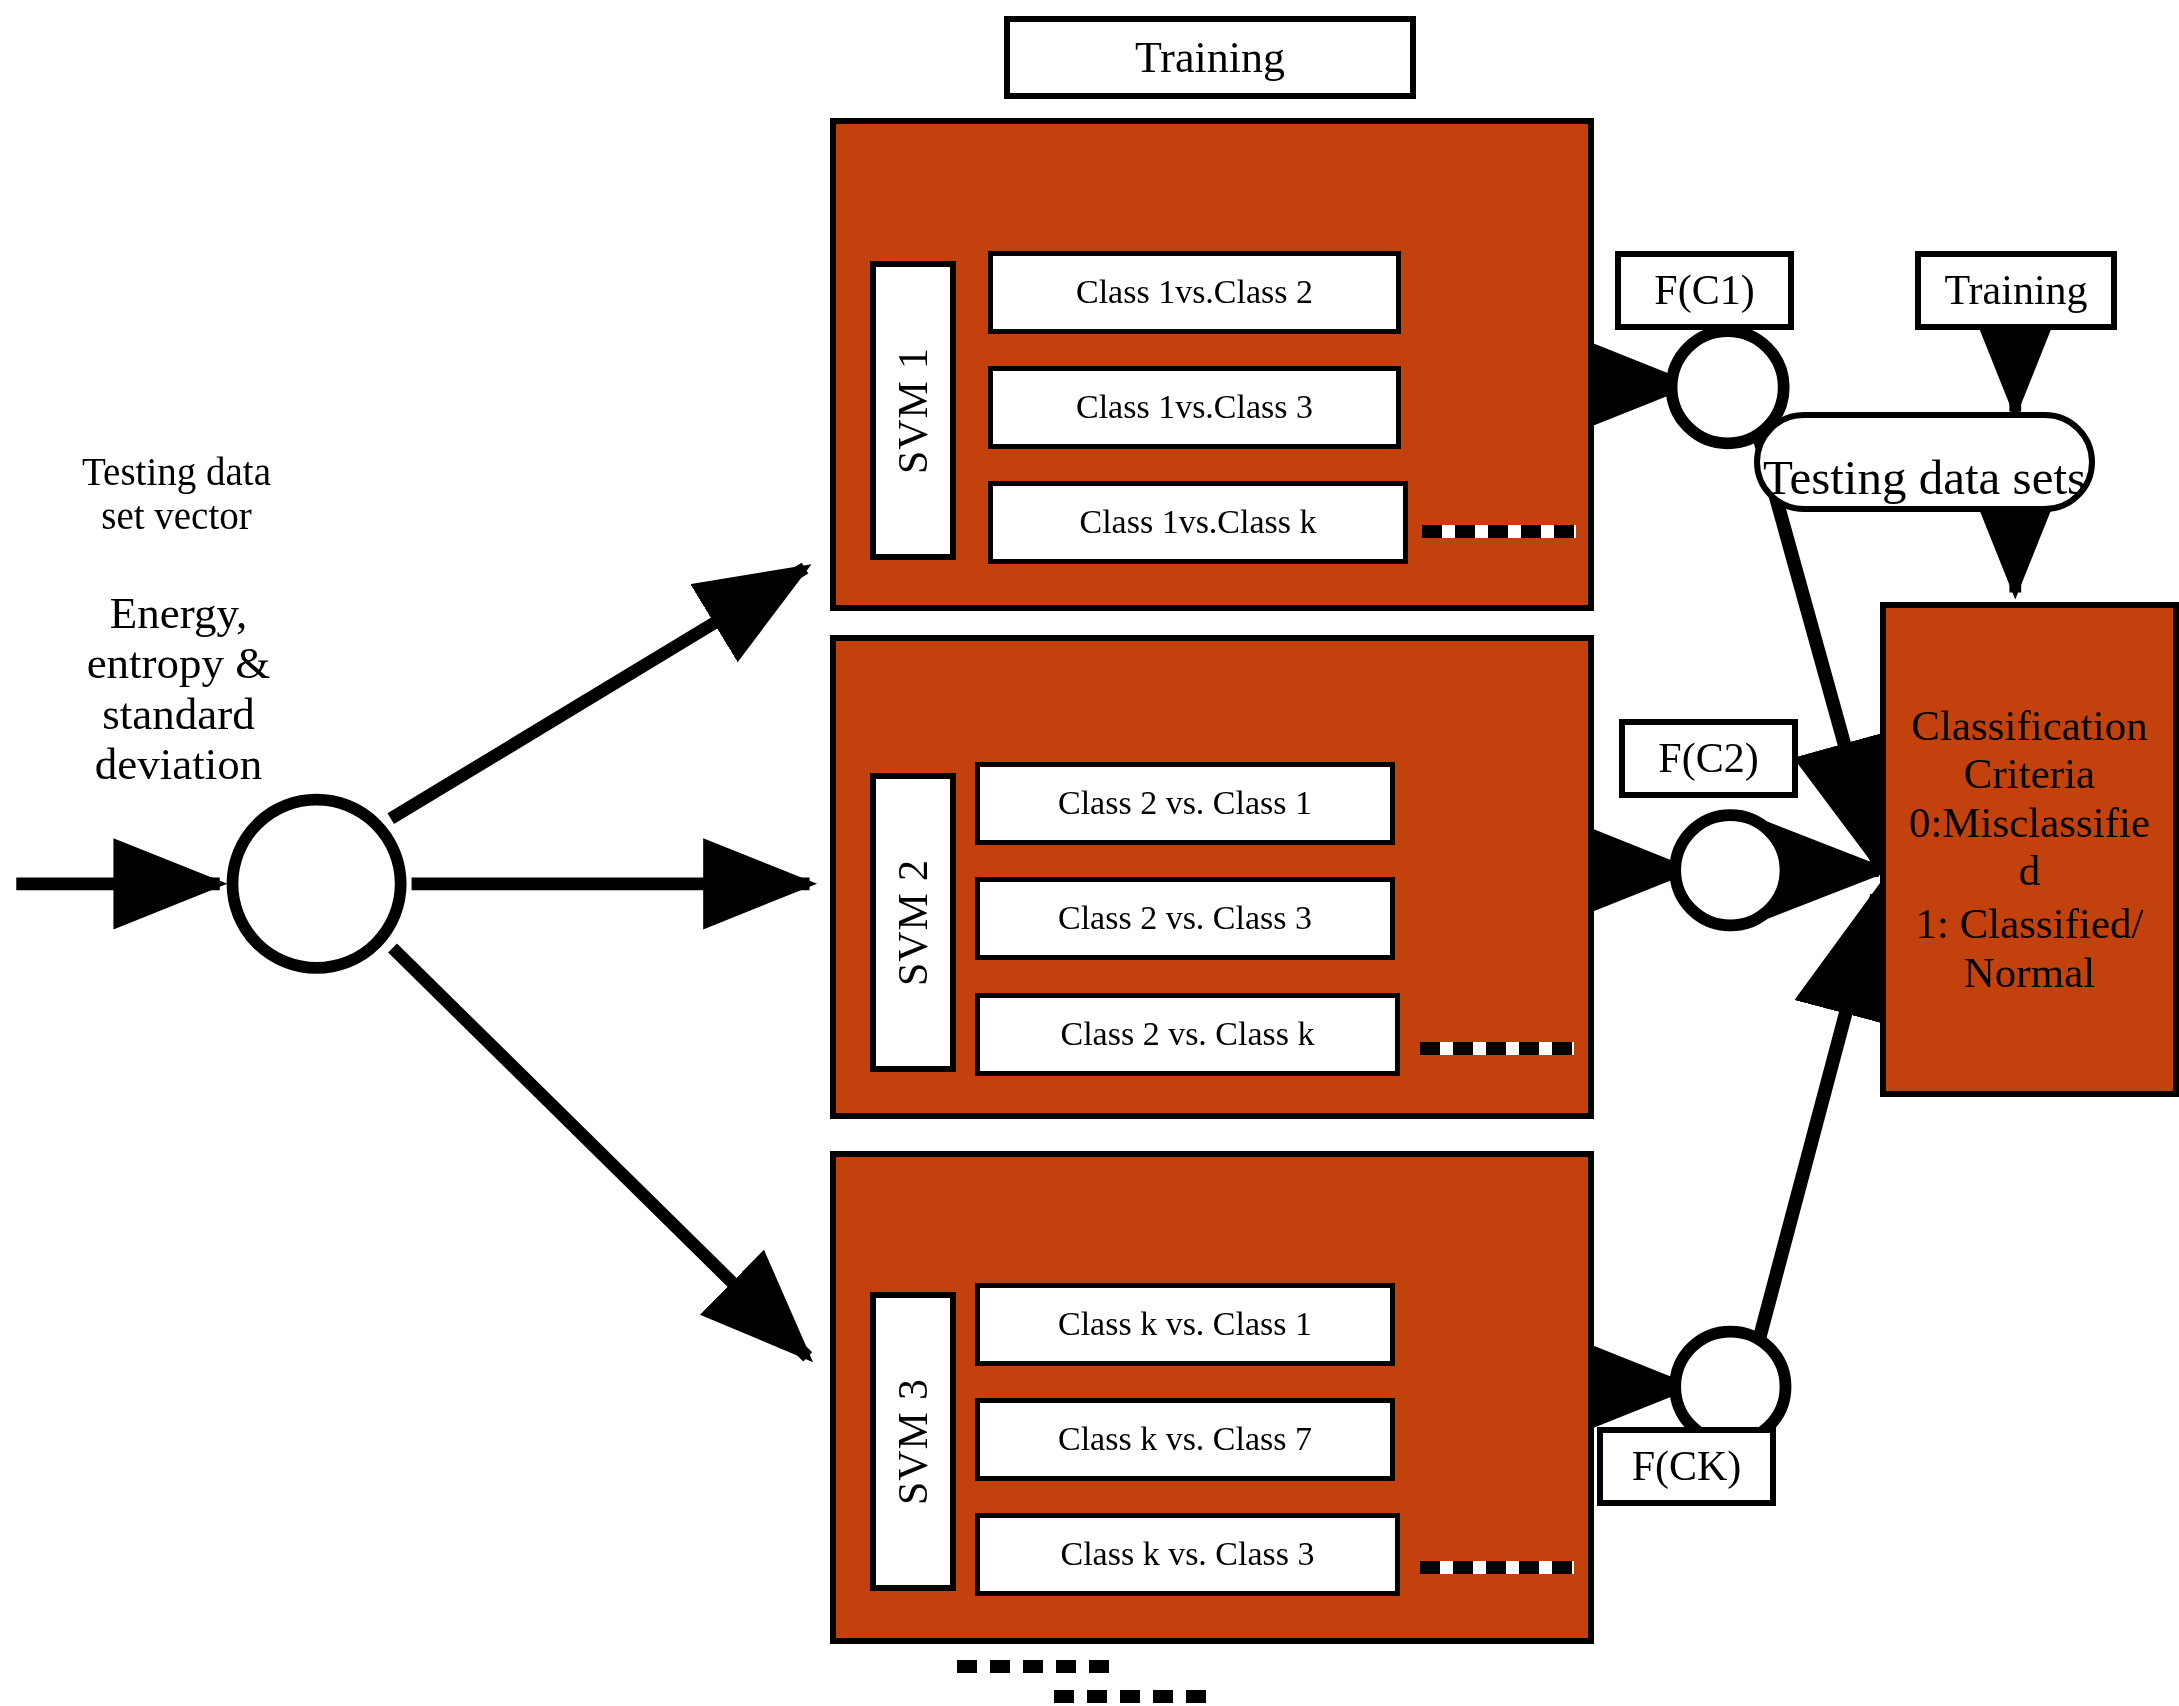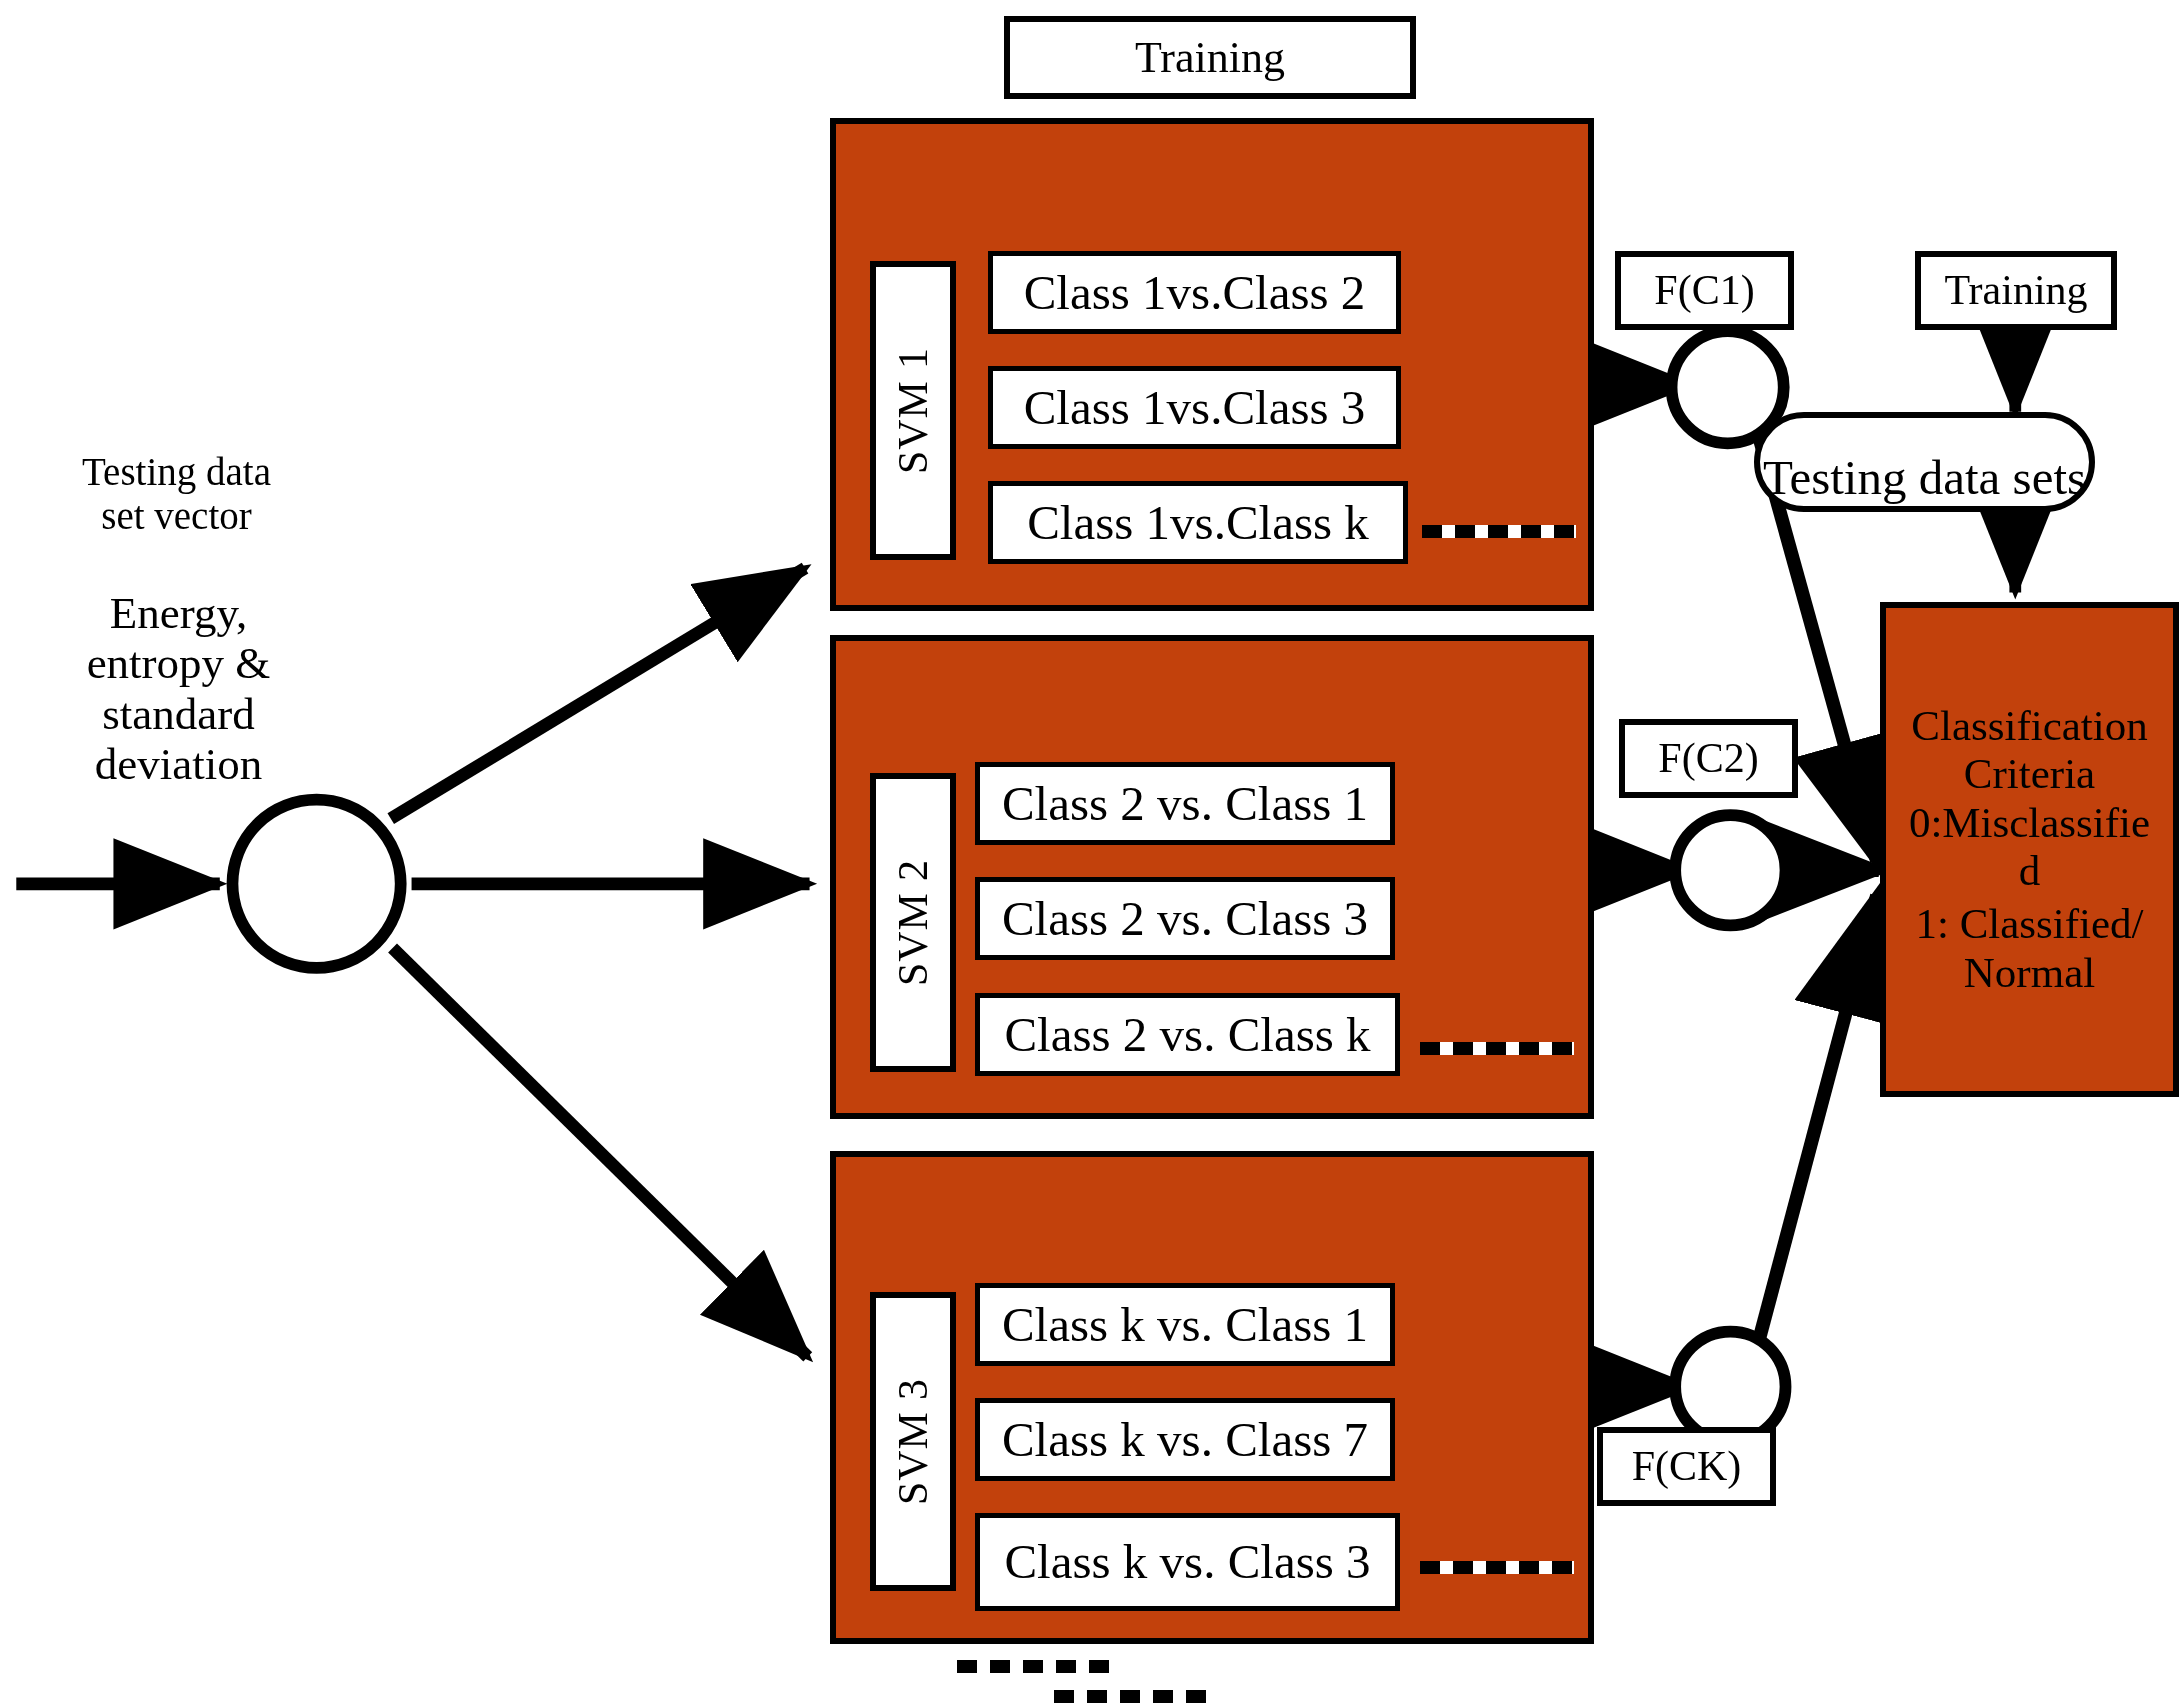--- a/index.html
+++ b/index.html
@@ -70,21 +70,21 @@
   .dashes {
     position: absolute;
     height: 12.7px;
     background: repeating-linear-gradient(
       to right,
       #000 0px, #000 20px,
       #fff 20px, #fff 33px
     );
   }
   .f-label { font-size: 42px; }
-  .class-label { font-size: 49px; }
+  .class-label { font-size: 34px; }
   .crit-text { font-size: 43px; padding: 0 5.4px; }
 </style>
 </head>
 <body>
 
 <div id="stage">
 
   <svg class="layer" viewBox="0 0 2409 1887" xmlns="http://www.w3.org/2000/svg">
     <defs>
       <marker id="ah" markerWidth="10" markerHeight="10" refX="8.4" refY="3.6" orient="auto" markerUnits="strokeWidth">
@@ -201,21 +201,21 @@
   <div class="vert-label" style="left:870px; top:1292px; width:86px; height:299px;">
     <span>SVM 3</span>
   </div>
 
   <div class="box thinbox class-label" style="left:975px; top:1283px; width:420px; height:83px;">
     <span>Class k vs. Class 1</span>
   </div>
   <div class="box thinbox class-label" style="left:975px; top:1398px; width:420px; height:83px;">
     <span>Class k vs. Class 7</span>
   </div>
-  <div class="box thinbox class-label" style="left:975px; top:1513px; width:425px; height:98px;">
+  <div class="box thinbox class-label" style="left:975px; top:1513px; width:425px; height:83px;">
     <span>Class k vs. Class 3</span>
   </div>
   <div class="dashes" style="left:1420px; top:1561px; width:154px;"></div>
 
   <div class="dashes" style="left:957px; top:1660px; width:154px;"></div>
   <div class="dashes" style="left:1054px; top:1690px; width:154px;"></div>
 
   <div class="box f-label" style="left:1615px; top:251px; width:179px; height:79px;">
     <span>F(C1)</span>
   </div>

